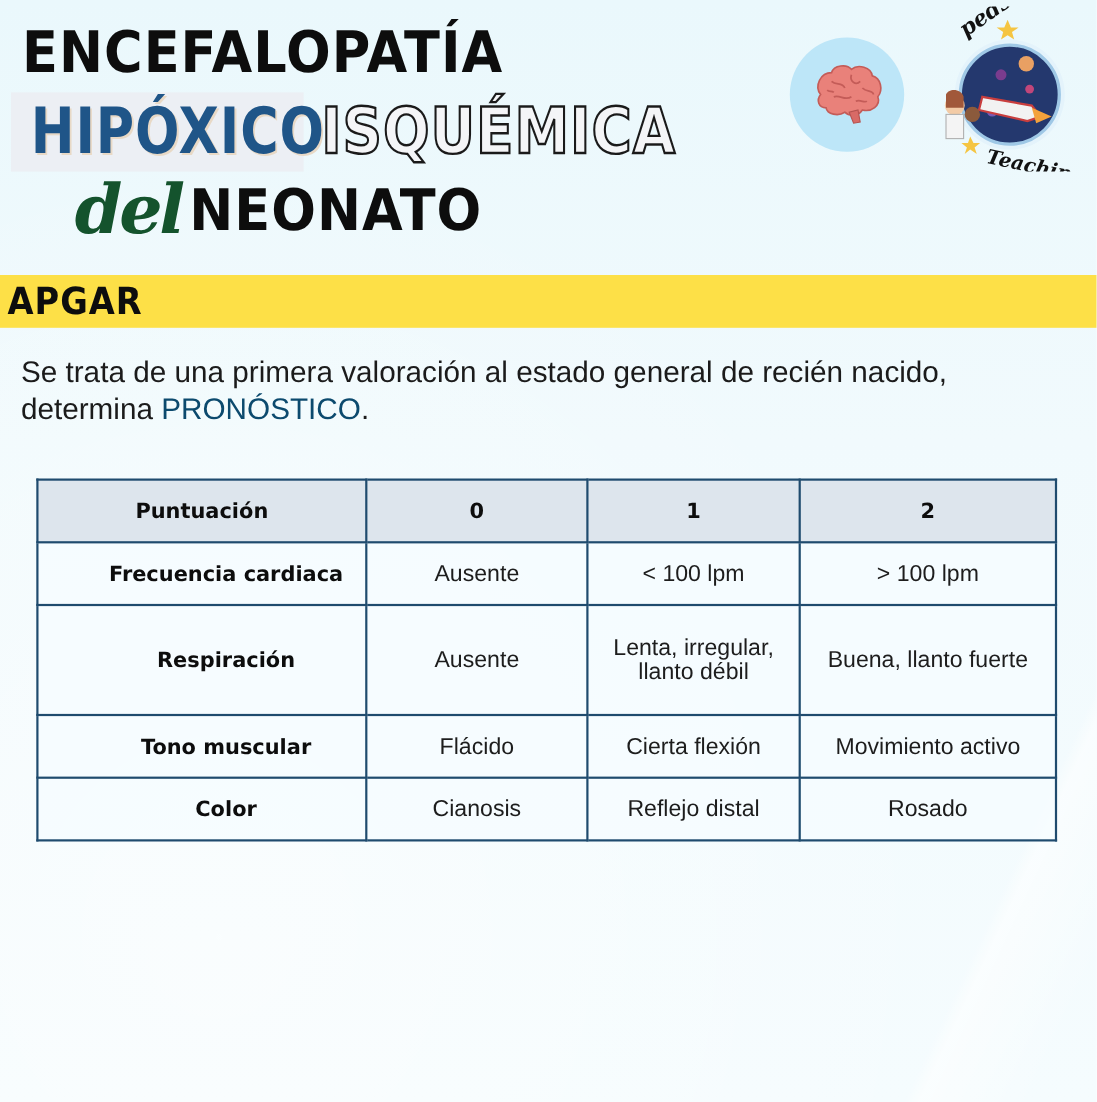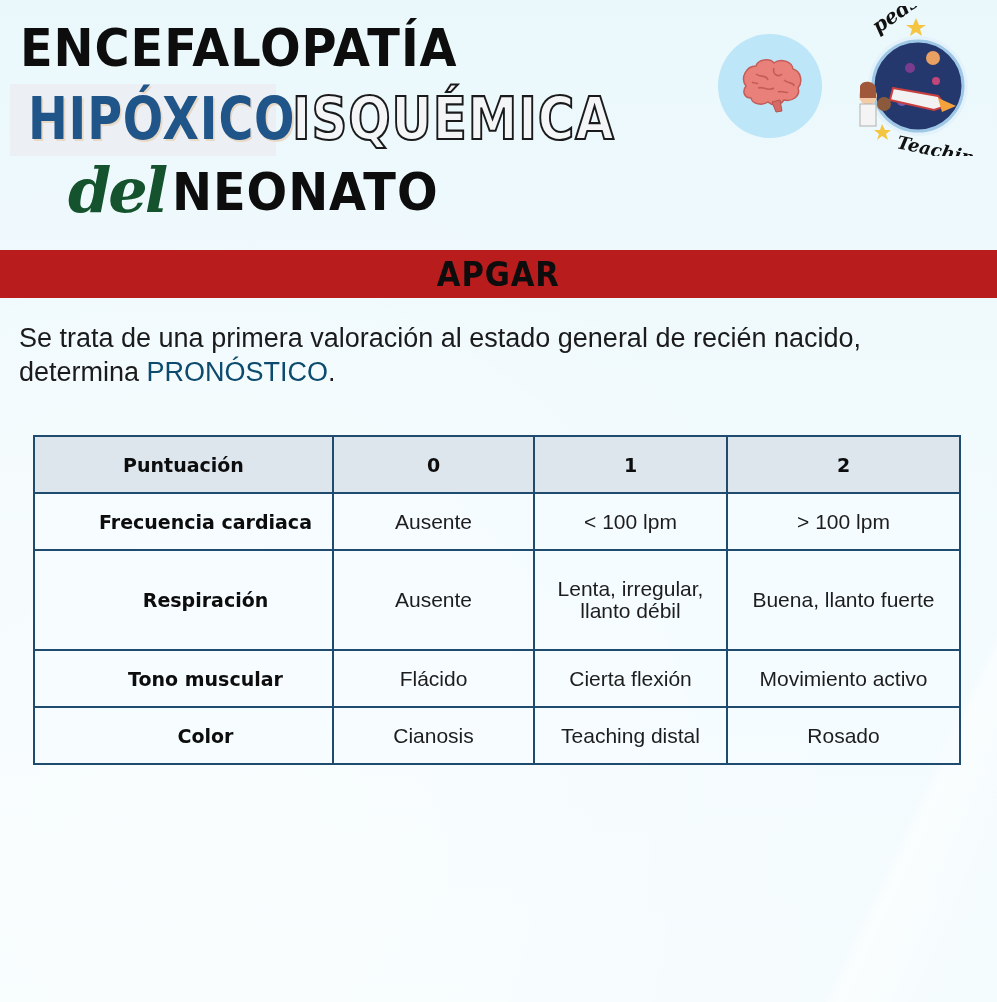--- a/index.html
+++ b/index.html
@@ -26,21 +26,21 @@
          -webkit-text-stroke: 2.2px #1a1a1a; }
   .t3a { left: 68px; top: 160px; font-size: 62px; font-family: "DejaVu Serif", serif; font-style: italic; font-weight: bold; color: #14532d; letter-spacing: -3px; }
   .t3b { left: 172px; top: 166px; font-size: 52px; color: #0d0d0d; transform: scaleX(0.92); transform-origin: left; }
 
   
   .brain-circle { position: absolute; left: 718px; top: 34px; width: 104px; height: 104px; border-radius: 50%; background: #BDE6F8; }
   .brain-circle svg { position: absolute; left: 20px; top: 22px; }
   .logo { position: absolute; left: 838px; top: 6px; width: 150px; height: 150px; }
 
   
-  .band { position: absolute; left: 0; top: 250px; width: 997px; height: 48px; background: #b91c1c; text-align: center; }
+  .band { position: absolute; left: 0; top: 250px; width: 997px; height: 48px; background: #fde047; text-align: left; }
   .band-title { font-family: "DejaVu Sans", sans-serif; font-weight: bold; font-size: 34px; line-height: 48px; color: #0d0d0d; display: inline-block; transform: scaleX(0.9); letter-spacing: 1px; }
 
   
   .intro { position: absolute; left: 19px; top: 321px; width: 960px; font-family: "Liberation Sans", sans-serif; font-size: 27px; line-height: 34px; color: #1b1b1b; }
   .intro b { font-weight: normal; color: #0c4a6e; }
 
   
   table.apgar { position: absolute; left: 33px; top: 435px; width: 926px; border-collapse: collapse; table-layout: fixed; }
   table.apgar td, table.apgar th { border: 2.5px solid #1F4B6E; text-align: center; vertical-align: middle; font-family: "Liberation Sans", sans-serif; font-size: 21px; color: #1d1d1d; line-height: 22px; padding: 0 4px; }
   table.apgar th { background: #DDE5ED; font-weight: bold; color: #0d0d0d; height: 57px; font-family: "DejaVu Sans", sans-serif; font-size: 19px; }
@@ -130,17 +130,17 @@
     </tr>
     <tr class="h57">
       <td class="rh">Tono muscular</td>
       <td>Flácido</td>
       <td>Cierta flexión</td>
       <td>Movimiento activo</td>
     </tr>
     <tr class="h57">
       <td class="rh">Color</td>
       <td>Cianosis</td>
-      <td>Teaching distal</td>
+      <td>Reflejo distal</td>
       <td>Rosado</td>
     </tr>
   </tbody>
 </table>
 
 </body></html>

